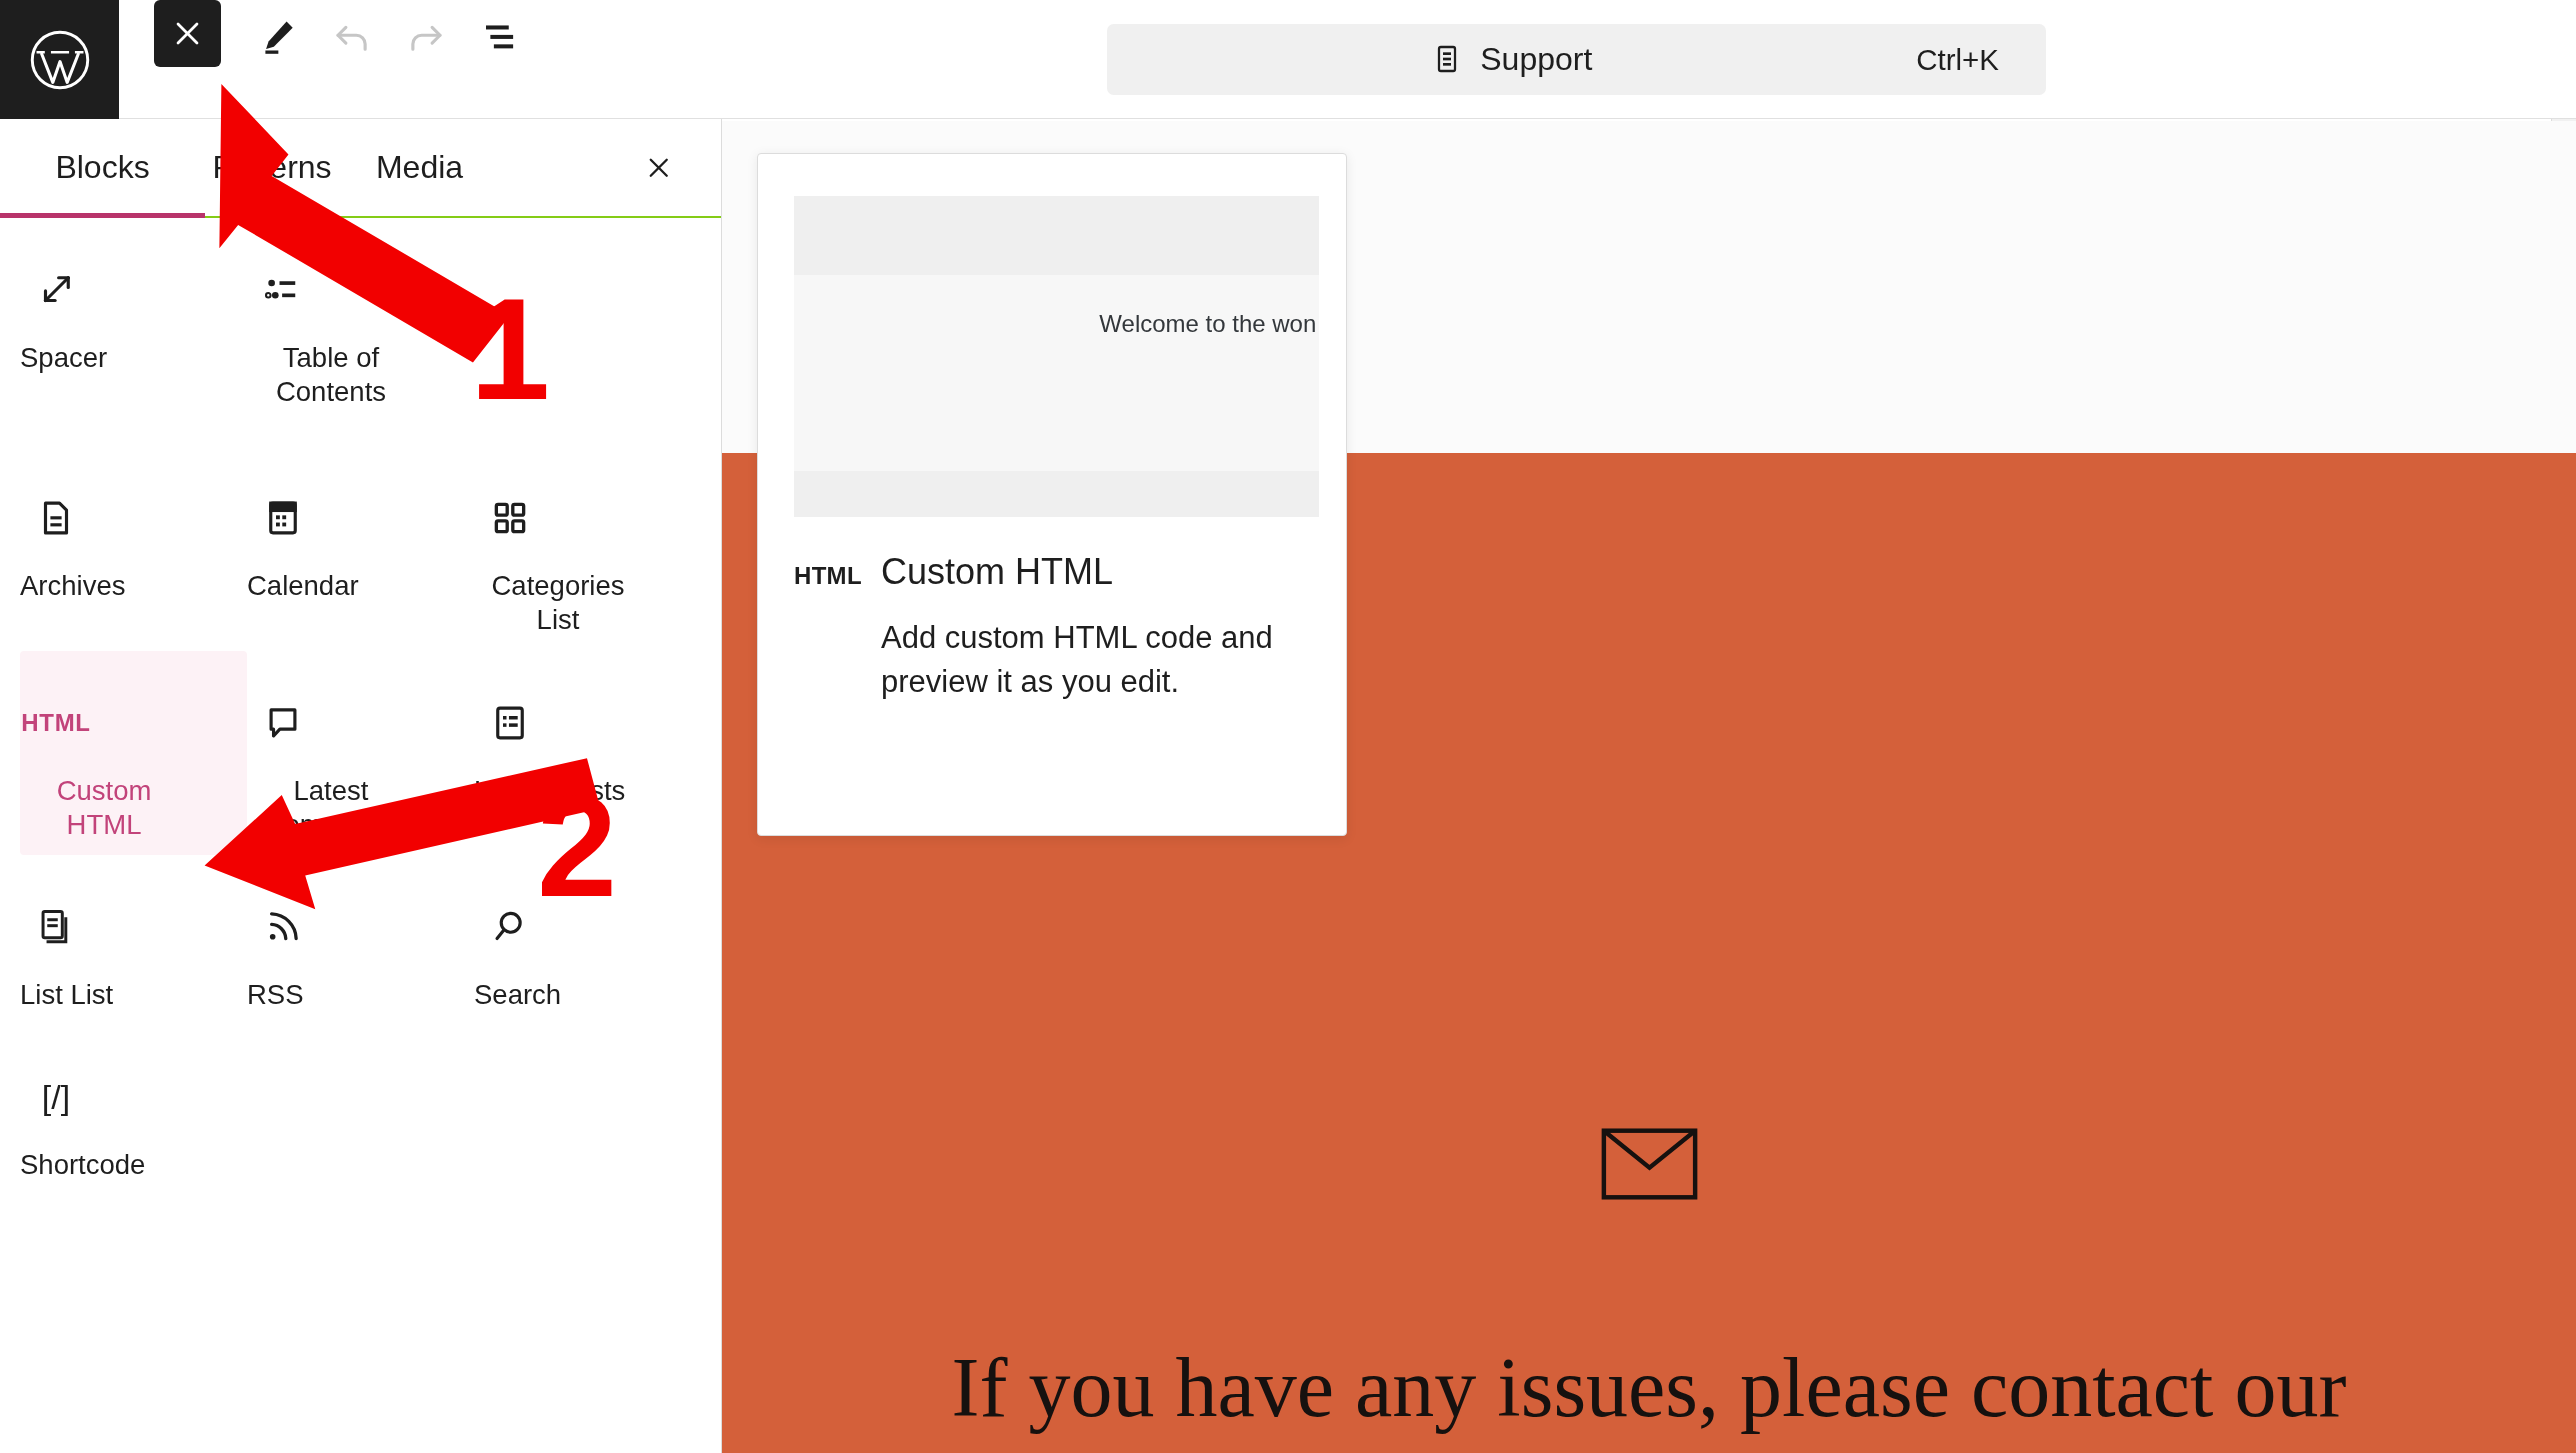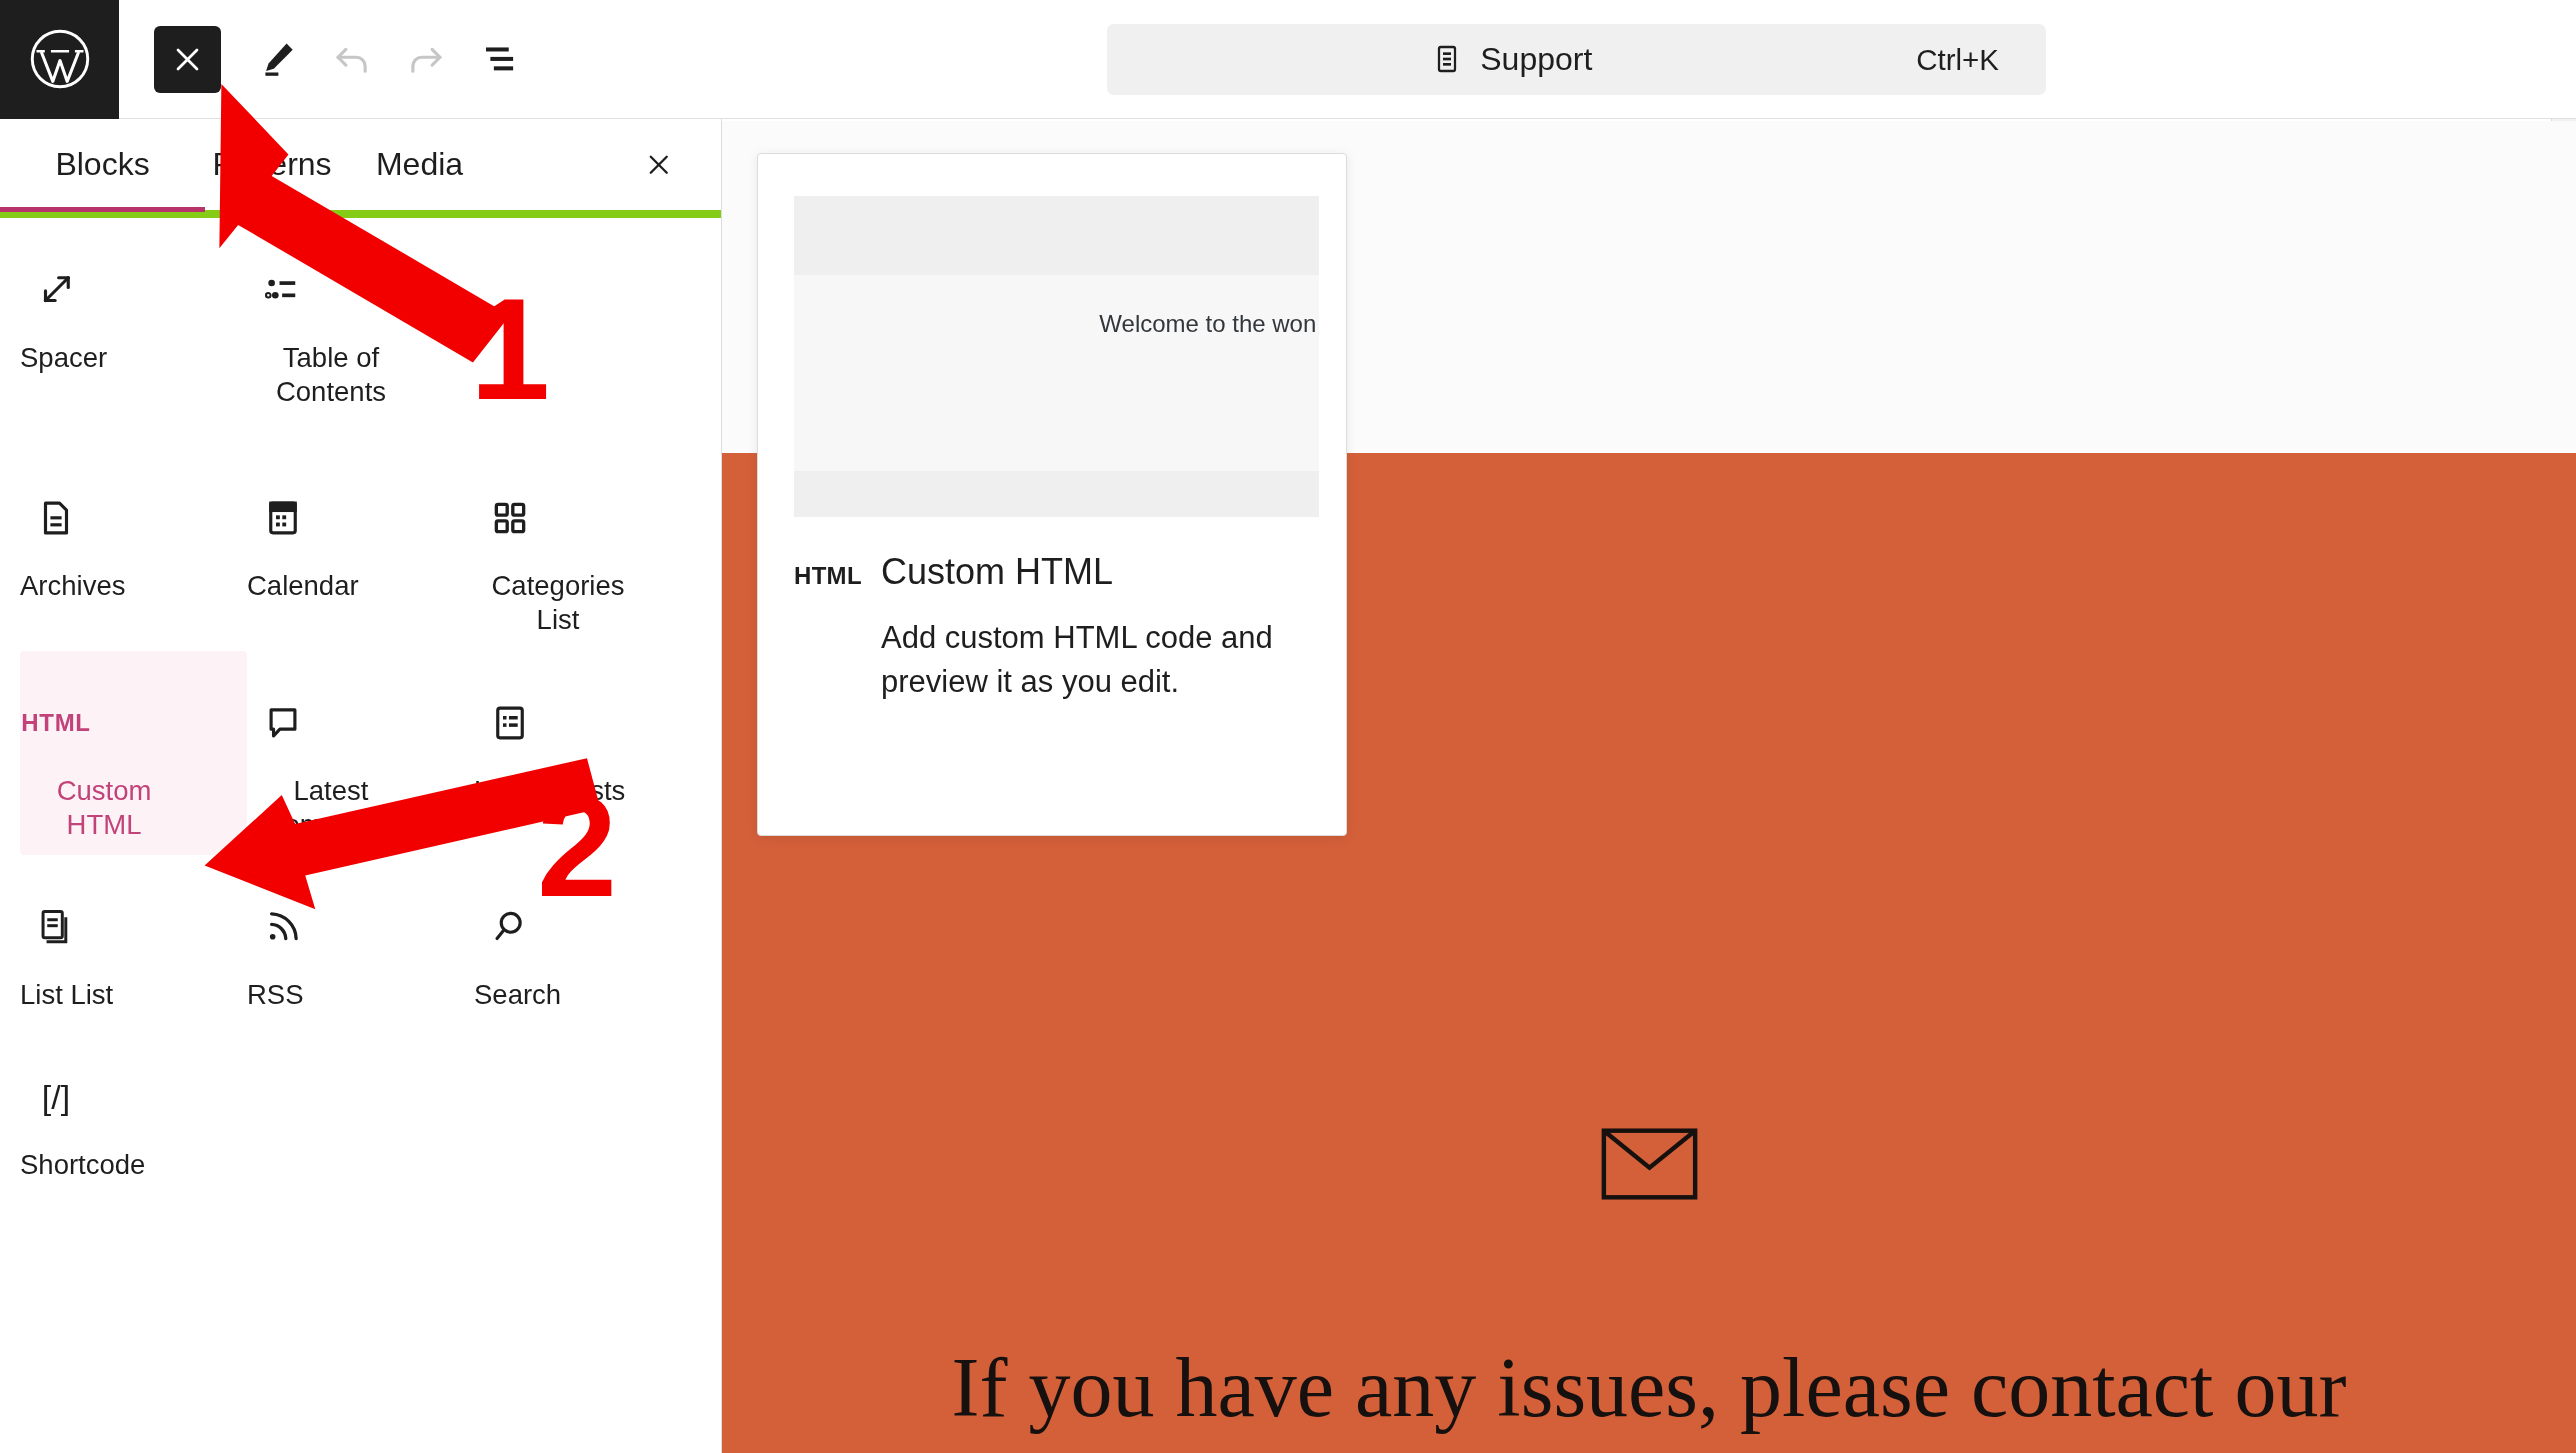--- a/index.html
+++ b/index.html
@@ -8,21 +8,21 @@
     font-family: "Liberation Sans", sans-serif;
     background: #ffffff;
     overflow: hidden;
   }
   #root { position: relative; width: 2576px; height: 1454px; }
 
   
   .topbar {
     position: absolute; top: 0; left: 0; width: 2576px; height: 119px;
     background: #ffffff; border-bottom: 1.3px solid #e0e0e0;
-    display: flex; align-items: center;
+    display: flex; 
   }
   .wp-logo-box {
     width: 119px; height: 119px; background: #1e1e1e;
     display: flex; align-items: center; justify-content: center; flex: none;
   }
   .wp-logo-box svg { width: 64px; height: 64px; }
 
   .close-square {
     width: 67px; height: 67px; background: #1e1e1e; border-radius: 6px;
     margin-left: 35px; display: flex; align-items: center; justify-content: center;
@@ -53,21 +53,21 @@
 
   
   .inserter {
     position: absolute; left: 0; top: 119px;
     width: 722px; height: 1334px; background: #ffffff;
     border-right: 1.3px solid #dcdcdc;
     display: flex; flex-direction: column;
   }
   .ins-tabs {
     height: 99px; display: flex; align-items: center;
-    border-bottom: 8px solid #84cc16; position: relative; flex: none;
+    border-bottom: 2px solid #84cc16; position: relative; flex: none;
   }
   .ins-tab {
     font-size: 32px; color: #1e1e1e; cursor: pointer; text-align: center;
   }
   .ins-tab.t0 { width: 205px; }
   .ins-tab.t1 { width: 134px; }
   .ins-tab.t2 { width: 161px; }
   .ins-tab.active::after {
     content: ""; position: absolute; left: 0; bottom: -2px;
     width: 205px; height: 4.7px; background: #b8336a;

